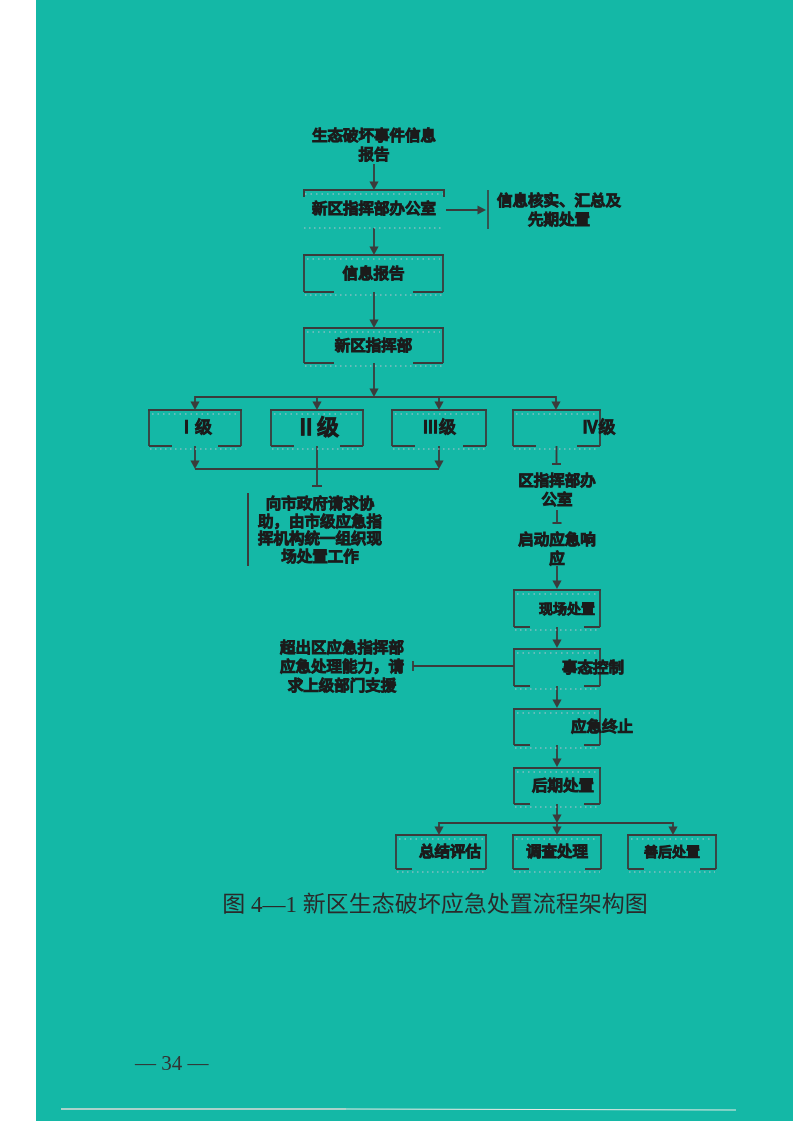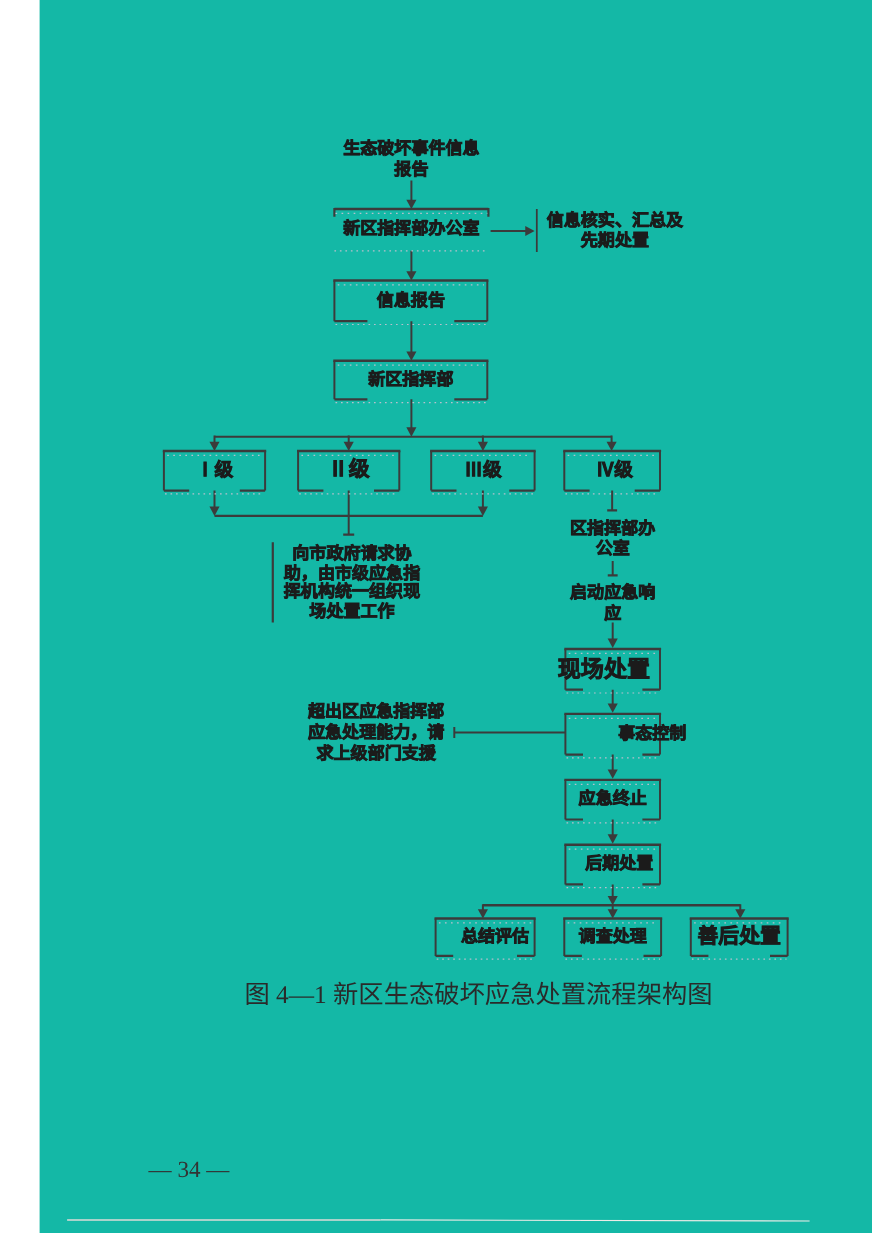--- a/index.html
+++ b/index.html
@@ -255,36 +255,36 @@
       </g>
   </svg>
 <div class="fl" style="left:258px;top:126px;width:160px;">生态破坏事件信息
 报告</div>
 <div class="bx" style="left:268px;top:190px;width:140px;height:38px;font-size:15.5px;">新区指挥部办公室</div>
 <div class="fl" style="left:455px;top:191px;width:136px;">信息核实、汇总及
 先期处置</div>
 <div class="bx" style="left:268px;top:255px;width:139px;height:37px;font-size:15.5px;">信息报告</div>
 <div class="bx" style="left:268px;top:328px;width:139px;height:35px;font-size:15.5px;">新区指挥部</div>
 <div class="bx" style="left:113px;top:410px;width:92px;height:36px;font-size:17px;">Ⅰ级</div>
-<div class="bx" style="left:235px;top:410px;width:92px;height:36px;font-size:19px;">Ⅱ级</div>
+<div class="bx" style="left:235px;top:410px;width:92px;height:36px;font-size:22px;">Ⅱ级</div>
 <div class="bx" style="left:356px;top:410px;width:94px;height:36px;font-size:17px;text-align:right;">Ⅲ级</div>
-<div class="bx" style="left:477px;top:410px;width:91px;height:36px;font-size:17px;">Ⅳ级</div>
+<div class="bx" style="left:477px;top:410px;width:91px;height:36px;font-size:17px;padding-left:40px;">Ⅳ级</div>
 <div class="fl" style="left:214px;top:495px;width:140px;line-height:17.7px;">向市政府请求协
 助，由市级应急指
 挥机构统一组织现
 场处置工作</div>
 <div class="fl" style="left:451px;top:471px;width:140px;">区指挥部办
 公室</div>
 <div class="fl" style="left:451px;top:530px;width:140px;">启动应急响
 应</div>
-<div class="bx" style="left:460px;top:590px;width:106px;height:37px;font-size:21px;">现场处置</div>
+<div class="bx" style="left:478px;top:590px;width:106px;height:37px;font-size:14px;">现场处置</div>
 <div class="bx" style="left:478px;top:649px;width:86px;height:37px;font-size:15.5px;padding-left:36px;">事态控制</div>
 <div class="fl" style="left:236px;top:638px;width:140px;">超出区应急指挥部
 应急处理能力，请
 求上级部门支援</div>
-<div class="bx" style="left:478px;top:709px;width:86px;height:36px;font-size:15.5px;">应急终止</div>
+<div class="bx" style="left:478px;top:709px;width:86px;height:36px;font-size:15.5px;padding-left:45px;">应急终止</div>
 <div class="bx" style="left:478px;top:768px;width:98px;height:36px;font-size:15.5px;">后期处置</div>
 <div class="bx" style="left:360px;top:835px;width:108px;height:34px;font-size:15.5px;">总结评估</div>
 <div class="bx" style="left:477px;top:835px;width:88px;height:34px;font-size:15.5px;">调查处理</div>
-<div class="bx" style="left:592px;top:835px;width:88px;height:34px;font-size:19px;">善后处置</div>
+<div class="bx" style="left:592px;top:835px;width:88px;height:34px;font-size:14px;">善后处置</div>
   <div class="caption">图 4—1 新区生态破坏应急处置流程架构图</div>
   <div class="pagenum">— 34 —</div>
 </div>
 
 </body></html>

